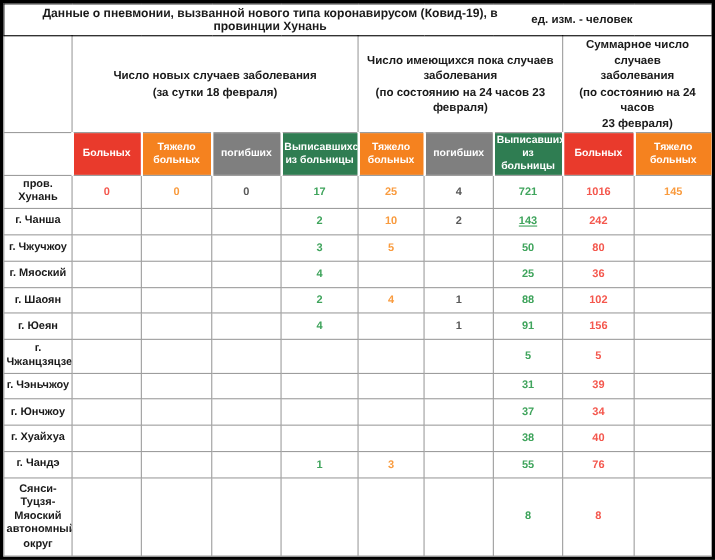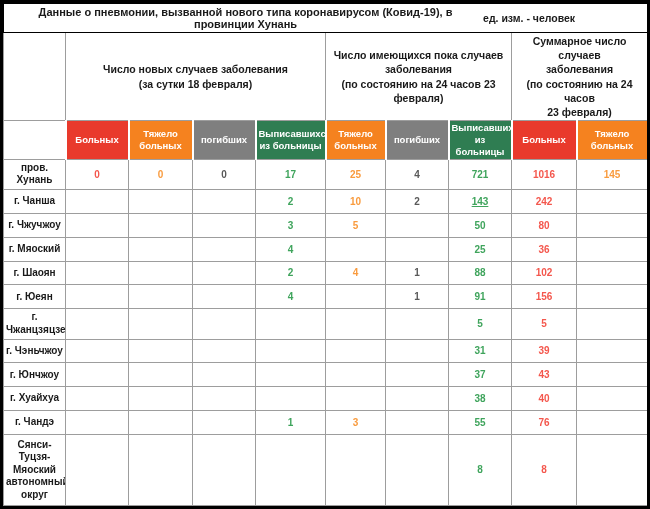--- a/index.html
+++ b/index.html
@@ -190,21 +190,21 @@
   </tr>
         <tr style="height:22px">
     <td class="row-label">г. Юнчжоу</td>
     <td class="val" style="color: rgb(244, 87, 77);"></td>
     <td class="val" style="color: rgb(249, 155, 62);"></td>
     <td class="val" style="color: rgb(89, 89, 89);"></td>
     <td class="val" style="color: rgb(63, 164, 92);"></td>
     <td class="val" style="color: rgb(249, 155, 62);"></td>
     <td class="val" style="color: rgb(89, 89, 89);"></td>
     <td class="val" style="color: rgb(63, 164, 92);">37</td>
-    <td class="val" style="color: rgb(244, 87, 77);">43</td>
+    <td class="val" style="color: rgb(244, 87, 77);">34</td>
     <td class="val" style="color: rgb(249, 155, 62);"></td>
   </tr>
         <tr style="height:22px">
     <td class="row-label">г. Хуайхуа</td>
     <td class="val" style="color: rgb(244, 87, 77);"></td>
     <td class="val" style="color: rgb(249, 155, 62);"></td>
     <td class="val" style="color: rgb(89, 89, 89);"></td>
     <td class="val" style="color: rgb(63, 164, 92);"></td>
     <td class="val" style="color: rgb(249, 155, 62);"></td>
     <td class="val" style="color: rgb(89, 89, 89);"></td>

